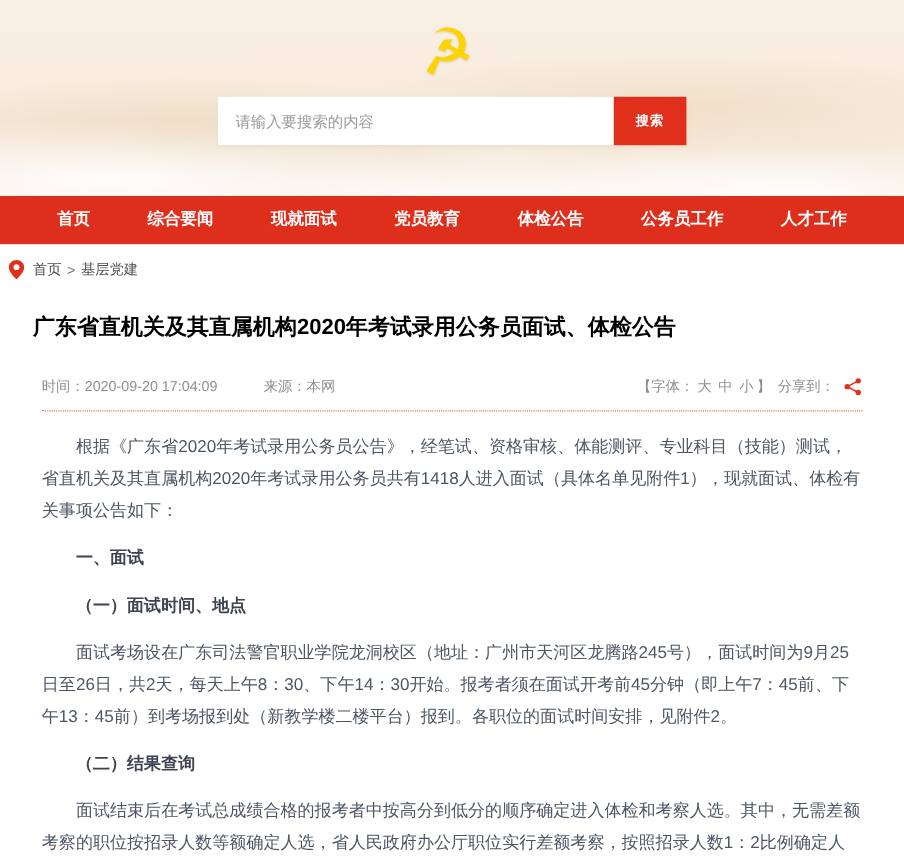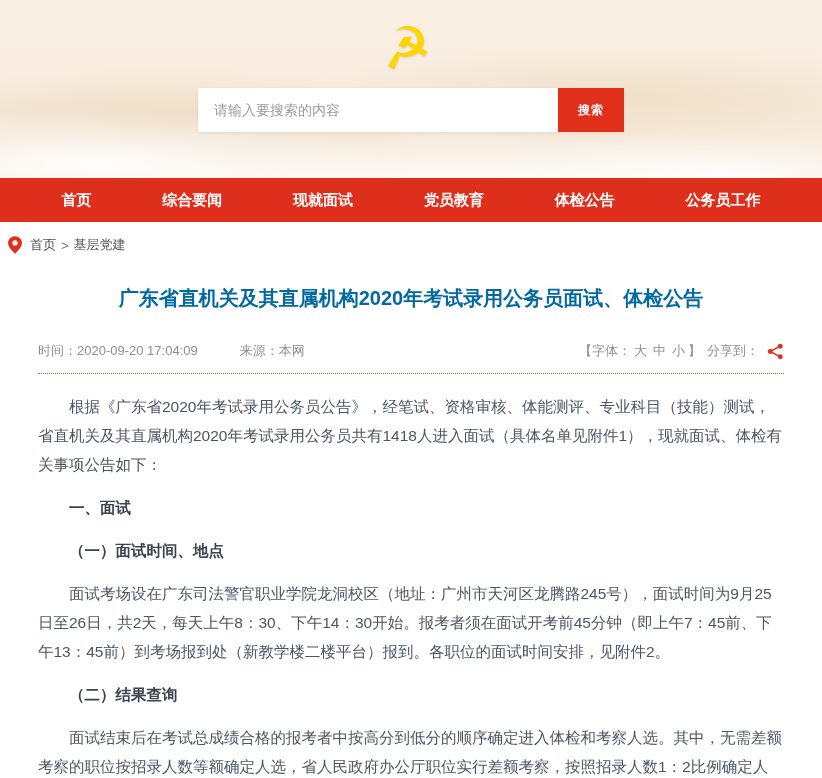--- a/index.html
+++ b/index.html
@@ -62,21 +62,21 @@
   .breadcrumb {
     display:flex; align-items:center; padding:12px 8px 0 8px; height:34px;
   }
   .pin-icon { width:14px; height:18px; margin-right:8px; flex:0 0 auto; }
   .crumb-text { font-size:13px; color:#4f4f4f; }
   .crumb-link { cursor:pointer; }
   .crumb-sep { margin:0 5px; color:#777; }
 
   
   .article-title {
-    text-align:center; font-size:20px; font-weight:bold; color:#0369a1;
+    text-align:left; font-size:20px; font-weight:bold; color:#000000;
     margin-top:28px; line-height:28px; padding:0 30px;
   }
   .meta-row {
     display:flex; justify-content:space-between; align-items:center;
     margin:30px 38px 0 38px; padding-bottom:13px;
     border-bottom:1px dotted #e2563f;
     font-size:13px; color:#8f8f8f;
   }
   .meta-left { display:flex; gap:42px; }
   .meta-right { display:flex; align-items:center; gap:6px; }
@@ -107,20 +107,21 @@
   </div>
 </header>
 
 <nav class="main-nav">
   <a class="nav-item">首页</a>
   <a class="nav-item">综合要闻</a>
   <a class="nav-item">现就面试</a>
   <a class="nav-item">党员教育</a>
   <a class="nav-item">体检公告</a>
   <a class="nav-item">公务员工作</a>
+  <a class="nav-item">人才工作</a>
 </nav>
 
 <div class="breadcrumb">
   <svg class="pin-icon" viewBox="0 0 16 20">
     <path d="M8 0C3.6 0 0 3.5 0 7.8 0 13.2 8 20 8 20s8-6.8 8-12.2C16 3.5 12.4 0 8 0z" fill="#e0301c"></path>
     <circle cx="8" cy="7.6" r="3" fill="#fff"></circle>
   </svg>
   <span class="crumb-text crumb-link">首页</span>
   <span class="crumb-text crumb-sep">&gt;</span>
   <span class="crumb-text crumb-link">基层党建</span>

